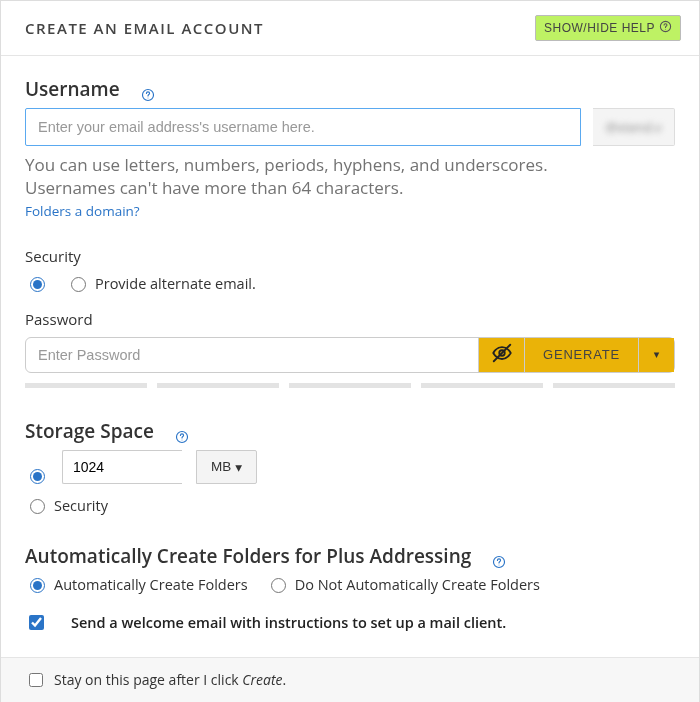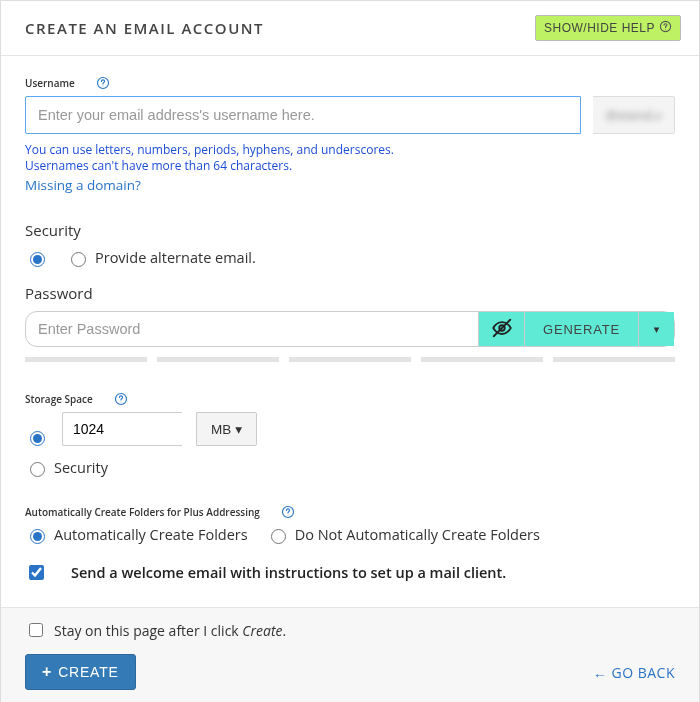--- a/index.html
+++ b/index.html
@@ -39,26 +39,26 @@
     border-radius: 2px;
     display: inline-flex;
     align-items: center;
     gap: 4px;
   }
   .help-btn svg { width: 13px; height: 13px; }
   .panel-body {
     padding: 20px 24px 0 24px;
   }
   .section-label {
-    font-size: 10px;
+    font-size: 19px;
     color: #333;
     font-weight: 600;
     margin-bottom: 6px;
     display: flex;
-    align-items: flex-start;
+    align-items: flex-end;
     gap: 21px;
   }
   .help-icon {
     color: #2a74c7;
     display: inline-flex;
   }
   .help-icon svg { width: 14px; height: 14px; }
   .input-row {
     display: flex;
     gap: 12px;
@@ -83,22 +83,22 @@
     display: flex;
     align-items: center;
     justify-content: center;
   }
   .domain-blur {
     filter: blur(3px);
     color: #888;
     font-size: 13px;
   }
   .hint {
-    font-size: 12px;
-    color: #1d4ed8;
+    font-size: 17px;
+    color: #737373;
     line-height: 1.35;
   }
   .link {
     color: #2a74c7;
     font-size: 13.5px;
     cursor: pointer;
     display: inline-block;
     margin-top: 2px;
     margin-bottom: 26px;
   }
@@ -124,36 +124,36 @@
   }
   .radio-item input[type=radio] {
     width: 15px;
     height: 15px;
     accent-color: #2a74c7;
     cursor: pointer;
   }
   .pw-row {
     display: flex;
     border: 1px solid #ccc;
-    border-radius: 12px;
+    border-radius: 6px;
     margin-bottom: 10px;
   }
   .pw-input {
     flex: 1;
     border: none;
     padding: 9px 12px;
     font-size: 14.5px;
     outline: none;
     background: transparent;
   }
   .pw-input::placeholder { color: #999; }
   .pw-toggle, .pw-gen, .pw-caret {
     border: none;
     border-left: 1px solid #ccc;
-    background: #5eead4;
+    background: #eab308;
     cursor: pointer;
     display: flex;
     align-items: center;
     justify-content: center;
   }
   .pw-toggle { width: 46px; }
   .pw-toggle svg { width: 22px; height: 22px; }
   .pw-gen {
     padding: 0 18px;
     font-size: 13px;
@@ -297,21 +297,21 @@
       </span>
     </div>
     <div class="input-row">
       <input class="username-input" type="text" placeholder="Enter your email address's username here." style="">
       <div class="domain-chip">
         <span class="domain-blur">@xtend.v</span>
       </div>
     </div>
     <div class="hint">You can use letters, numbers, periods, hyphens, and underscores.</div>
     <div class="hint">Usernames can't have more than 64 characters.</div>
-    <a class="link">Missing a domain?</a>
+    <a class="link">Folders a domain?</a>
 
     
     <div class="sub-label">Security</div>
     <div class="radio-row">
       <label class="radio-item">
         <input type="radio" name="security" checked="" style="">
       </label>
       <label class="radio-item">
         <input type="radio" name="security" style="">
         <span>Provide alternate email.</span>

